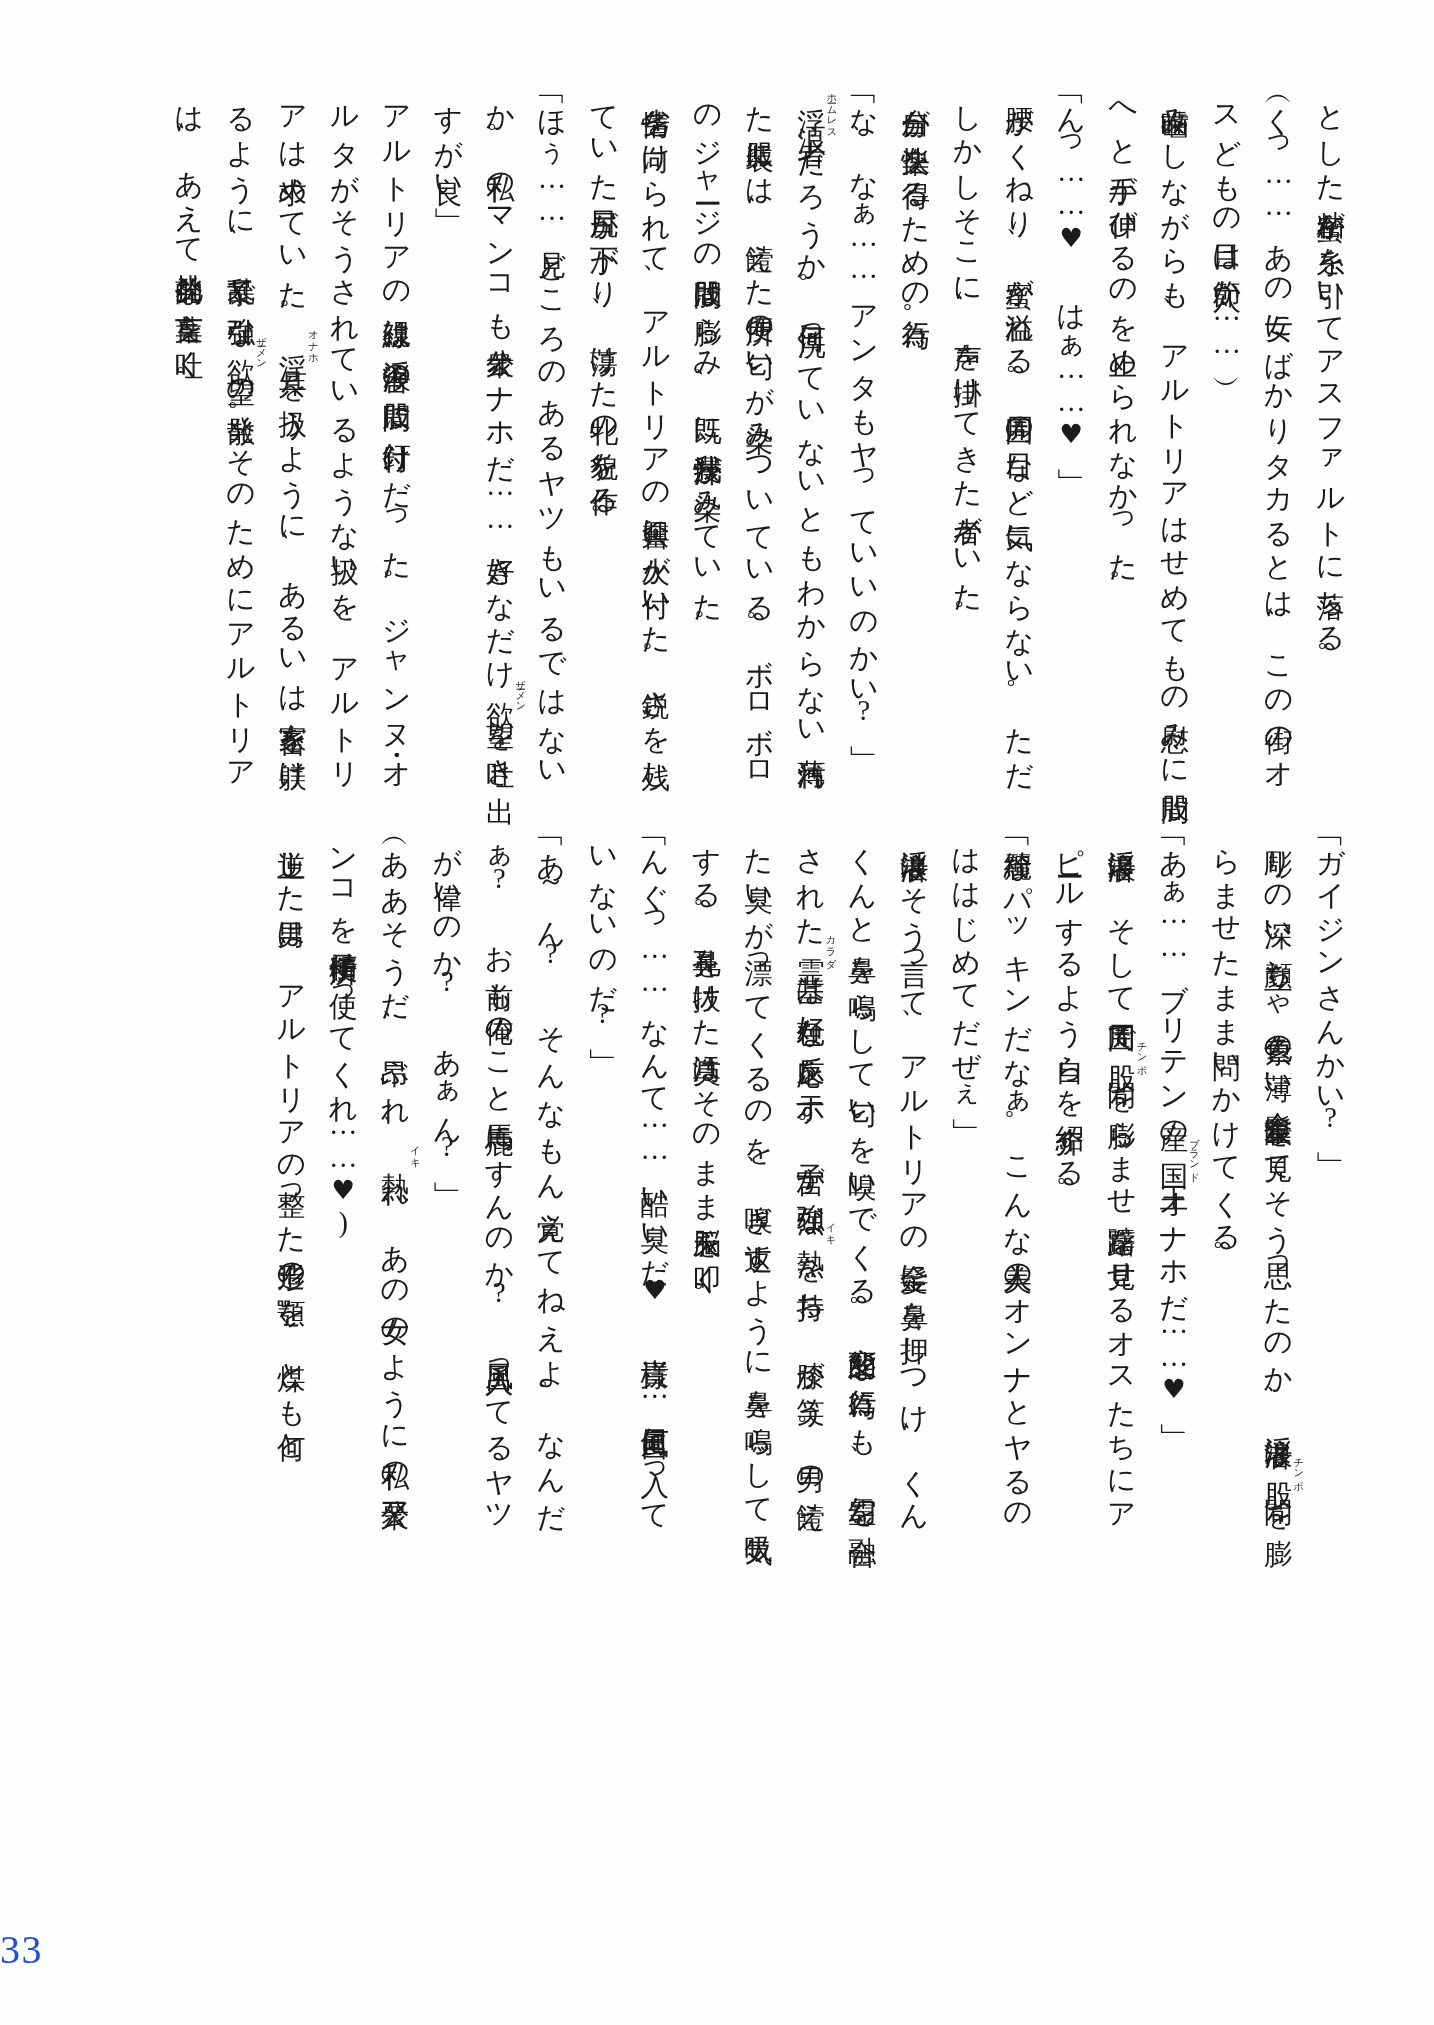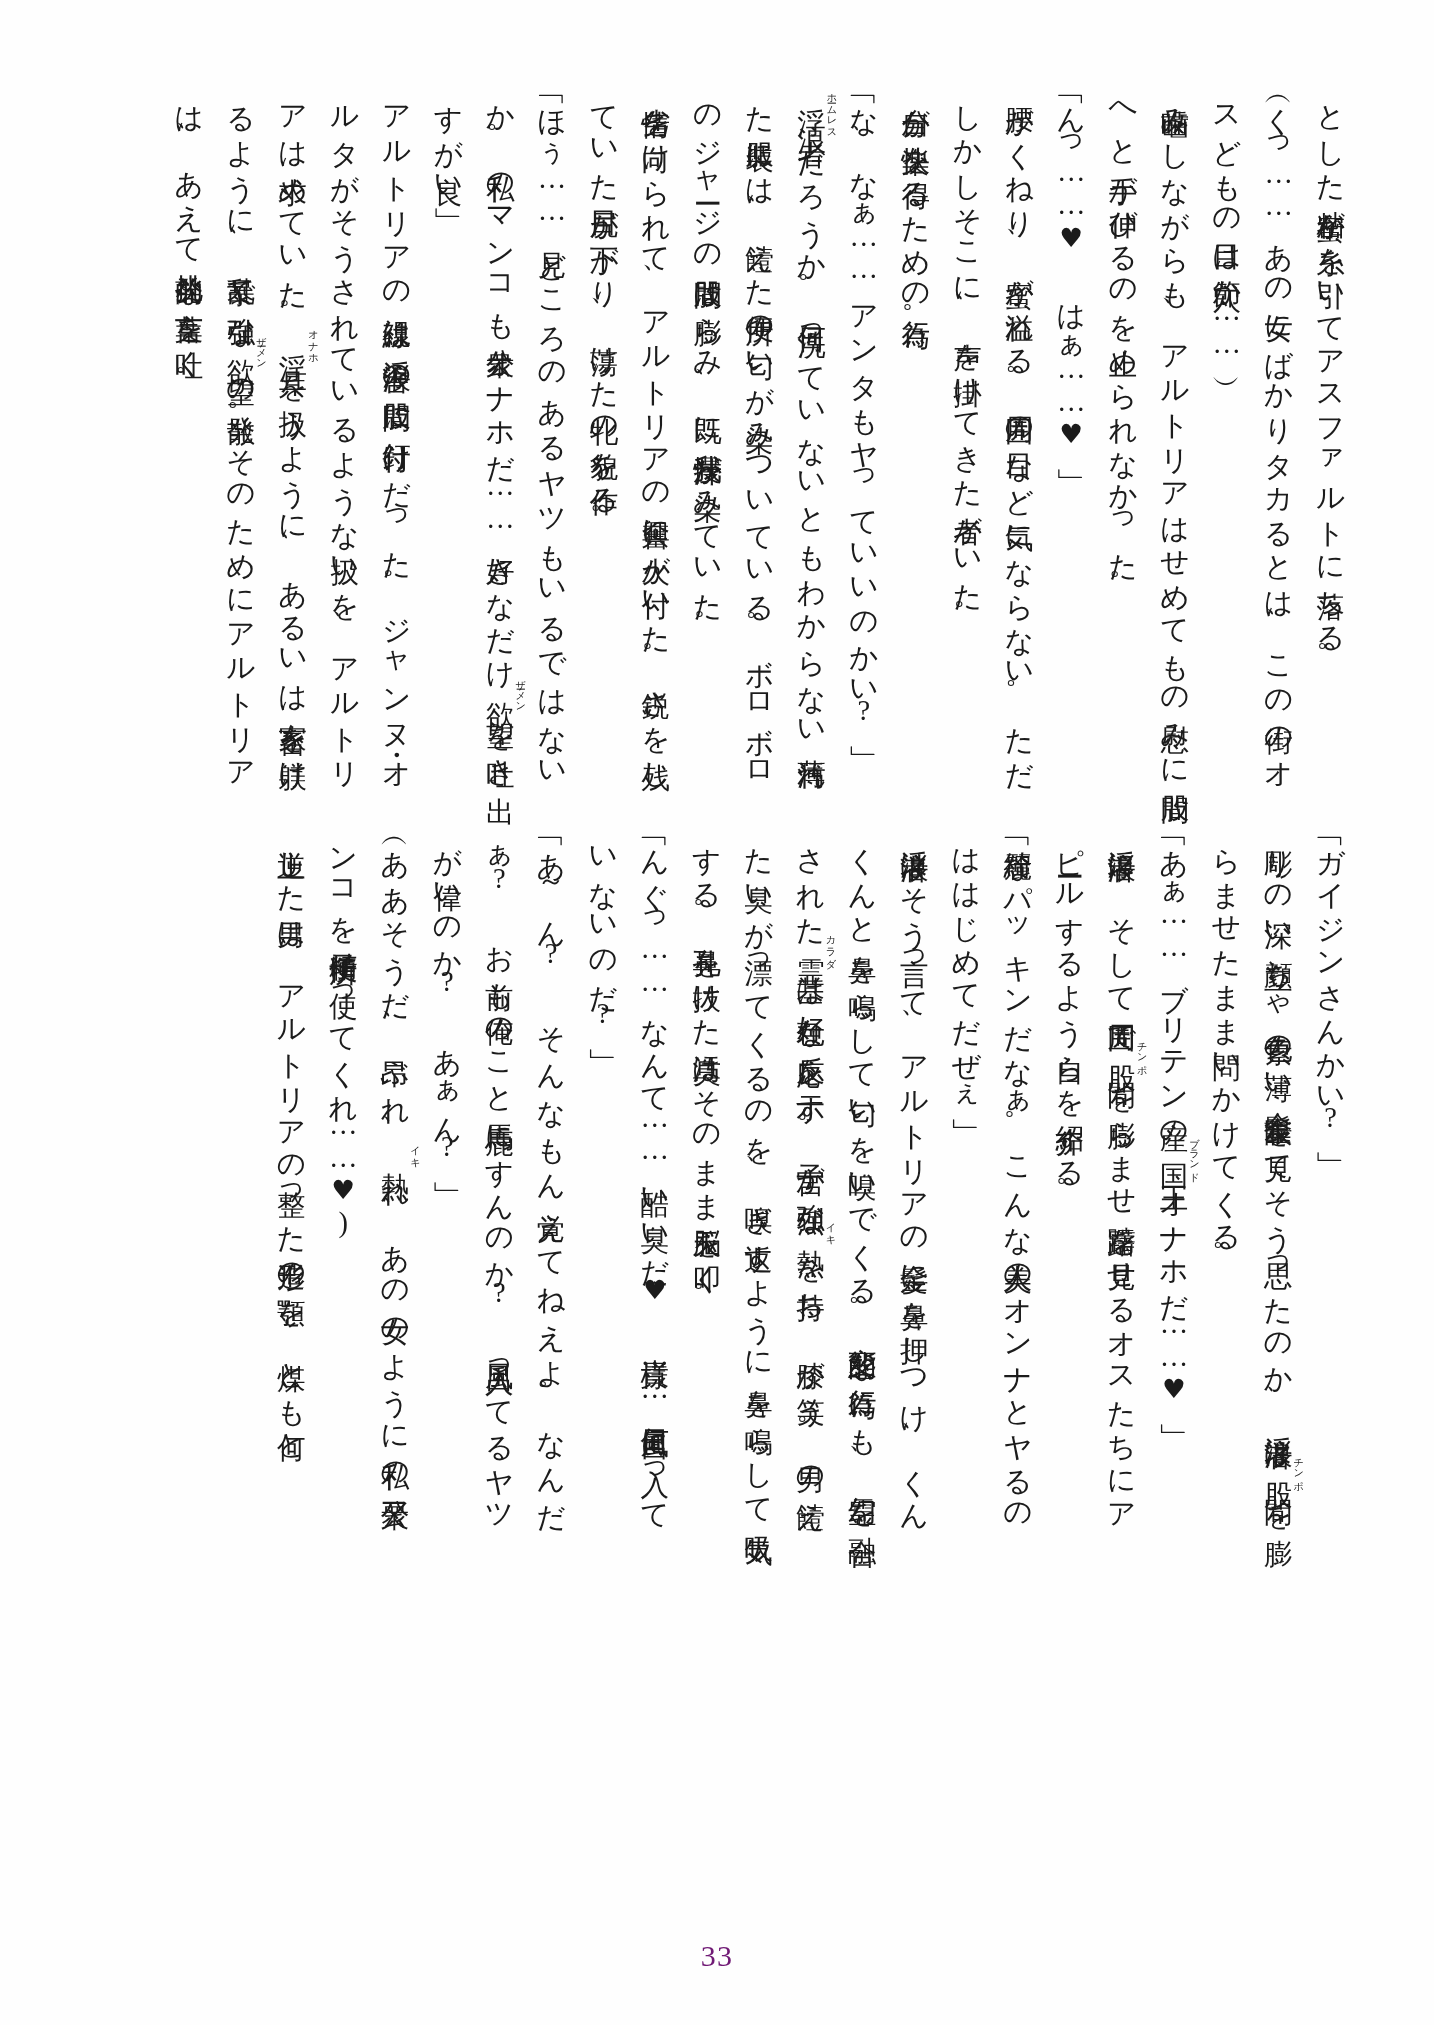--- a/index.html
+++ b/index.html
@@ -68,24 +68,24 @@
   }
 
   .heart { font-family: "DejaVu Sans", sans-serif; font-size: 0.93em; }
 
   
   #page-number {
     position: absolute;
     left: 0;
     right: 0;
     bottom: 52px;
-    text-align: center;
-    font-size: 30px;
+    text-align: left;
+    font-size: 40px;
     letter-spacing: 0.04em;
-    color: #701a75;
+    color: #1d4ed8;
     font-family: "Liberation Serif", "DejaVu Serif", serif;
   }
 </style>
 </head>
 <body>
 
 <div id="page">
 
   <div class="vblock" id="block-upper">
       <p>とした粘蜜が糸を引いてアスファルトに落ちる。</p>

